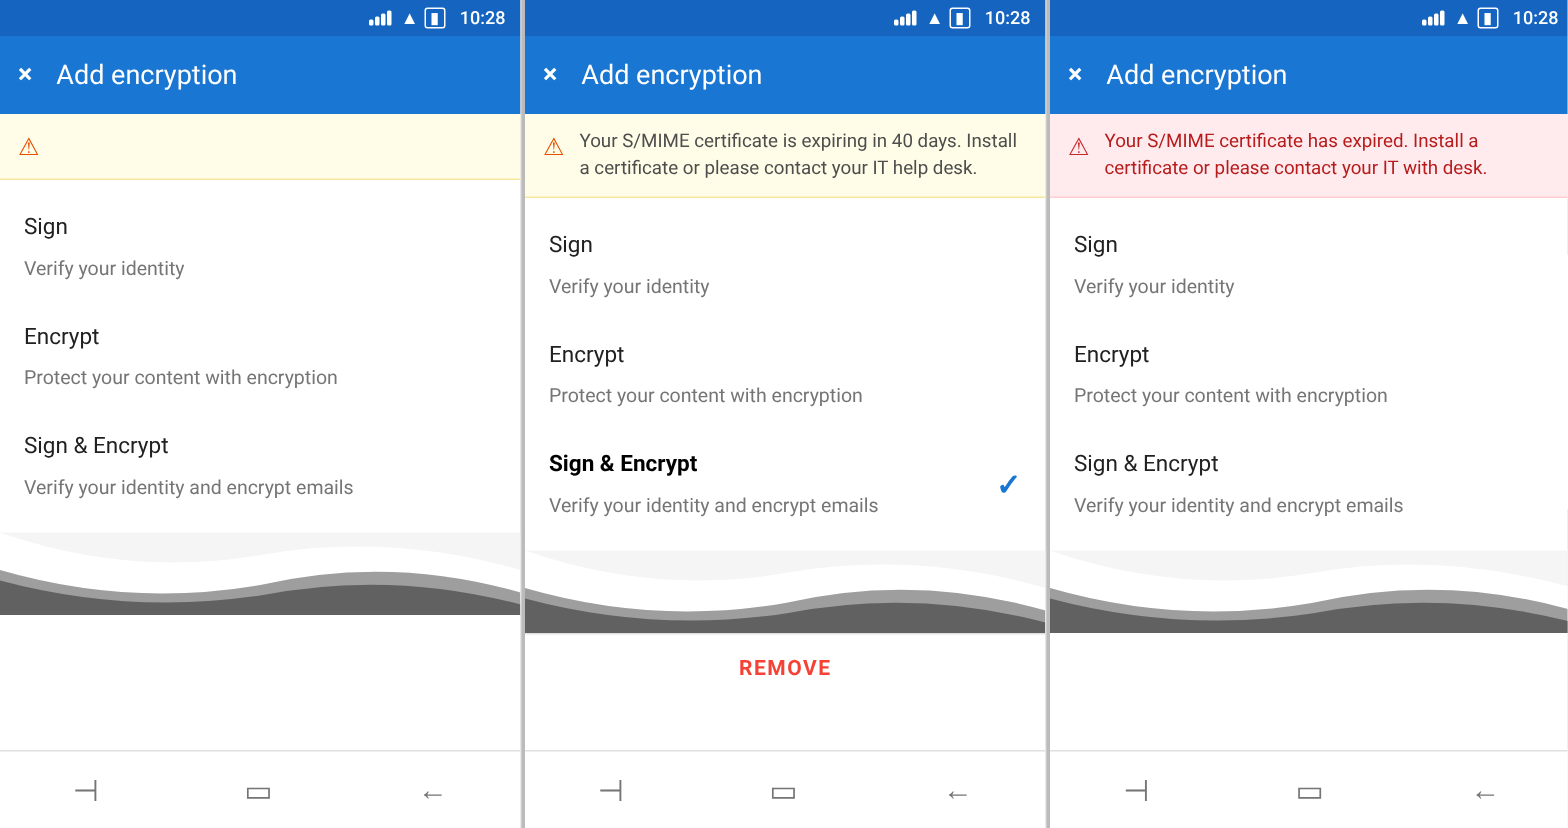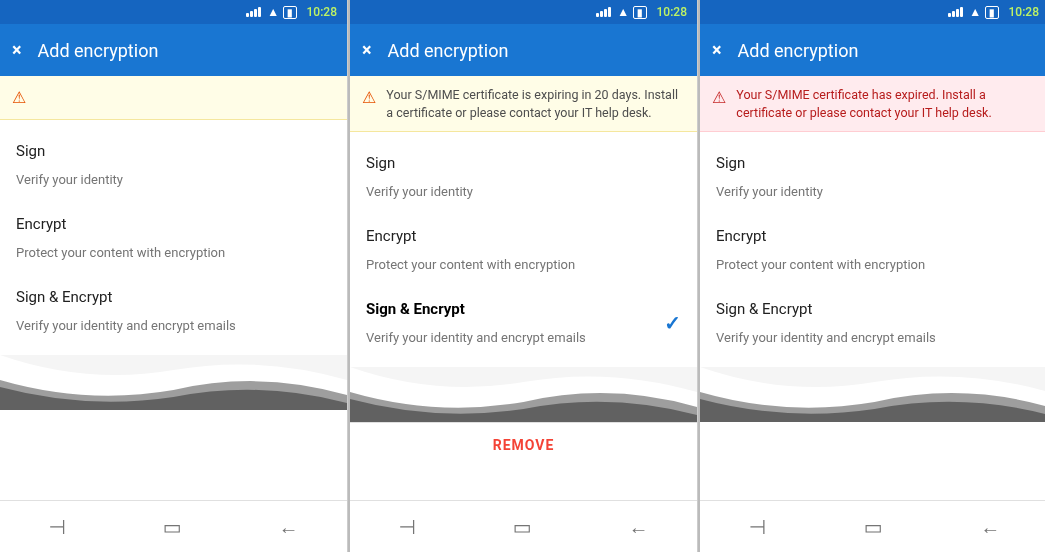--- a/index.html
+++ b/index.html
@@ -39,21 +39,21 @@
     }
     .status-icons {
       display: flex;
       align-items: center;
       gap: 4px;
       color: white;
       font-size: 11px;
       font-weight: bold;
     }
     .time-text {
-      color: #bef264;
+      color: #ffffff;
       font-size: 12px;
       font-weight: 500;
       margin-left: 4px;
     }
 
     
     .app-header {
       background: #1976d2;
       padding: 0 12px;
       height: 52px;
@@ -242,21 +242,21 @@
       <span style="font-size:10px;color:white;border:1.5px solid white;border-radius:2px;padding:0 3px;margin-right:2px;">▮</span>
       <span class="time-text">10:28</span>
     </div>
   </div>
       <div class="app-header">
     <span class="close-btn">×</span>
     <span class="header-title">Add encryption</span>
   </div>
       <div class="alert-banner yellow">
     <span class="alert-icon yellow">⚠</span>
-    <span class="alert-text ">Your S/MIME certificate is expiring in 20 days. Install a certificate or please contact your IT help desk.</span>
+    <span class="alert-text ">Your S/MIME certificate is expiring in 40 days. Install a certificate or please contact your IT help desk.</span>
   </div>
       <div class="menu-list">
         <div class="menu-item">
       <div class="menu-item-title">Sign</div>
       <div class="menu-item-subtitle">Verify your identity</div>
 
     </div>
         <div class="menu-item">
       <div class="menu-item-title">Encrypt</div>
       <div class="menu-item-subtitle">Protect your content with encryption</div>
@@ -299,21 +299,21 @@
       <span style="font-size:10px;color:white;border:1.5px solid white;border-radius:2px;padding:0 3px;margin-right:2px;">▮</span>
       <span class="time-text">10:28</span>
     </div>
   </div>
       <div class="app-header">
     <span class="close-btn">×</span>
     <span class="header-title">Add encryption</span>
   </div>
       <div class="alert-banner red">
     <span class="alert-icon red">⚠</span>
-    <span class="alert-text red">Your S/MIME certificate has expired. Install a certificate or please contact your IT help desk.</span>
+    <span class="alert-text red">Your S/MIME certificate has expired. Install a certificate or please contact your IT with desk.</span>
   </div>
       <div class="menu-list">
         <div class="menu-item">
       <div class="menu-item-title">Sign</div>
       <div class="menu-item-subtitle">Verify your identity</div>
 
     </div>
         <div class="menu-item">
       <div class="menu-item-title">Encrypt</div>
       <div class="menu-item-subtitle">Protect your content with encryption</div>

